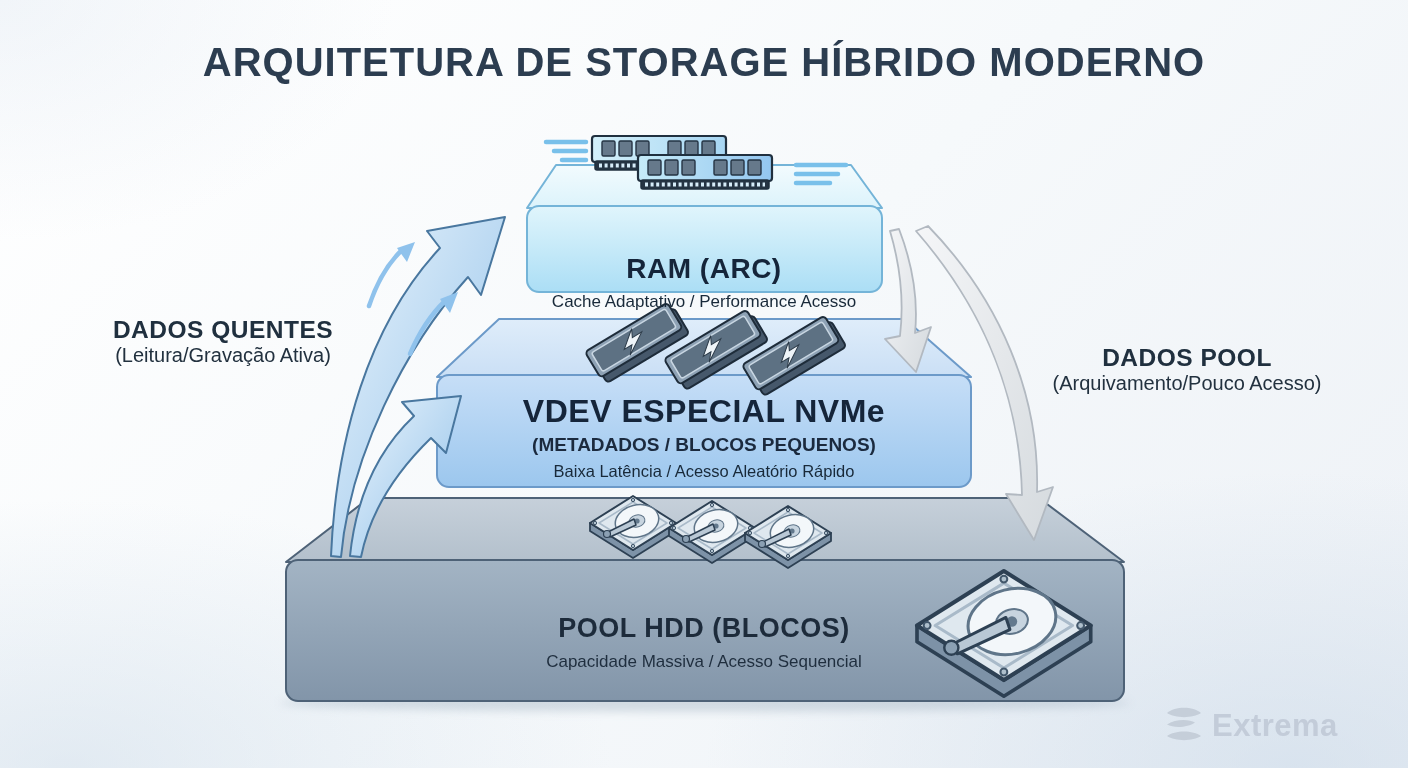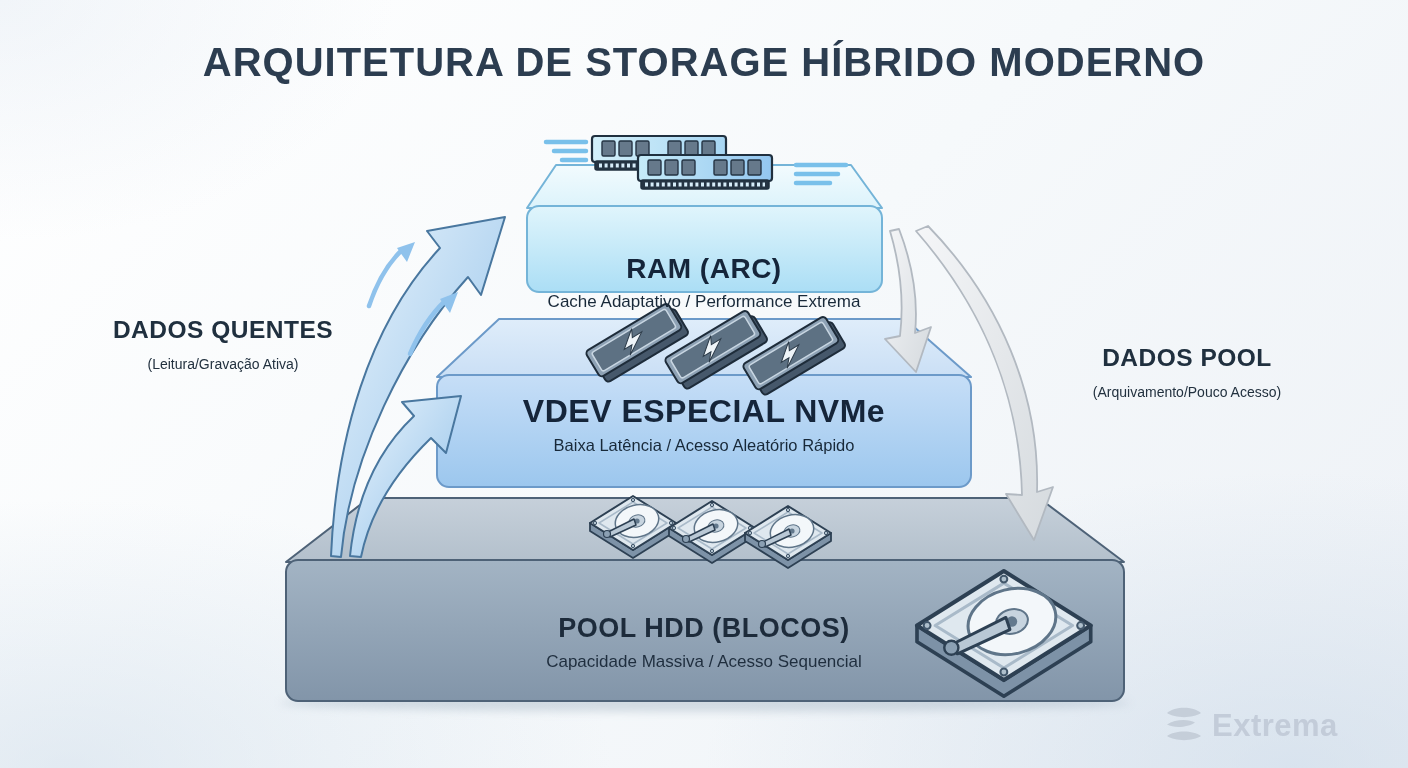--- a/index.html
+++ b/index.html
@@ -26,21 +26,21 @@
   #ram-text .t2{font-size:17px;margin-top:7px;}
   #nvme-text{top:393px;}
   #nvme-text .t1{font-size:32px;letter-spacing:.5px;}
   #nvme-text .t2{font-size:19px;font-weight:700;margin-top:4px;color:#1b2a3e;}
   #nvme-text .t3{font-size:16.5px;margin-top:6px;}
   #hdd-text{top:613px;}
   #hdd-text .t1{font-size:27px;letter-spacing:.5px;color:#1d2b3b;}
   #hdd-text .t2{font-size:17px;margin-top:8px;color:#1f2e3e;text-align:center;}
   .side-label{transform:translateX(-50%);text-align:center;white-space:nowrap;}
   .side-label .t1{font-size:24.5px;font-weight:700;color:#20303f;letter-spacing:.5px;}
-  .side-label .t2{font-size:14px;color:#22313f;margin-top:12px;}
+  .side-label .t2{font-size:20px;color:#22313f;margin-top:0;}
   #hot-label{left:223px;top:316px;}
   #cold-label{left:1187px;top:344px;}
   .logo-text{
     left:1212px;top:708px;font-size:31px;font-weight:700;color:#c3ccd9;letter-spacing:.5px;
   }
 </style>
 </head>
 <body>
 
 <div class="stage">
@@ -198,25 +198,26 @@
       <path d="M3,9 C11,2 29,2 37,9 C29,14.5 11,14.5 3,9 Z"></path>
       <path d="M3,20.5 C11,15 25,15 31,18.5 C24,23.5 10,24.5 3,20.5 Z"></path>
       <path d="M3,32 C11,26 29,26 37,32 C29,37.5 11,37.5 3,32 Z"></path>
     </g>
   </svg>
 
   <div class="abs page-title">ARQUITETURA DE STORAGE HÍBRIDO MODERNO</div>
 
   <div class="abs tier-text" id="ram-text">
     <div class="t1">RAM (ARC)</div>
-    <div class="t2">Cache Adaptativo / Performance Extrema</div>
+    <div class="t2">Cache Adaptativo / Performance Acesso</div>
   </div>
 
   <div class="abs tier-text" id="nvme-text">
     <div class="t1">VDEV ESPECIAL NVMe</div>
+    <div class="t2">(METADADOS / BLOCOS PEQUENOS)</div>
     <div class="t3">Baixa Latência / Acesso Aleatório Rápido</div>
   </div>
 
   <div class="abs tier-text" id="hdd-text">
     <div class="t1">POOL HDD (BLOCOS)</div>
     <div class="t2">Capacidade Massiva / Acesso Sequencial</div>
   </div>
 
   <div class="abs side-label" id="hot-label">
     <div class="t1">DADOS QUENTES</div>

